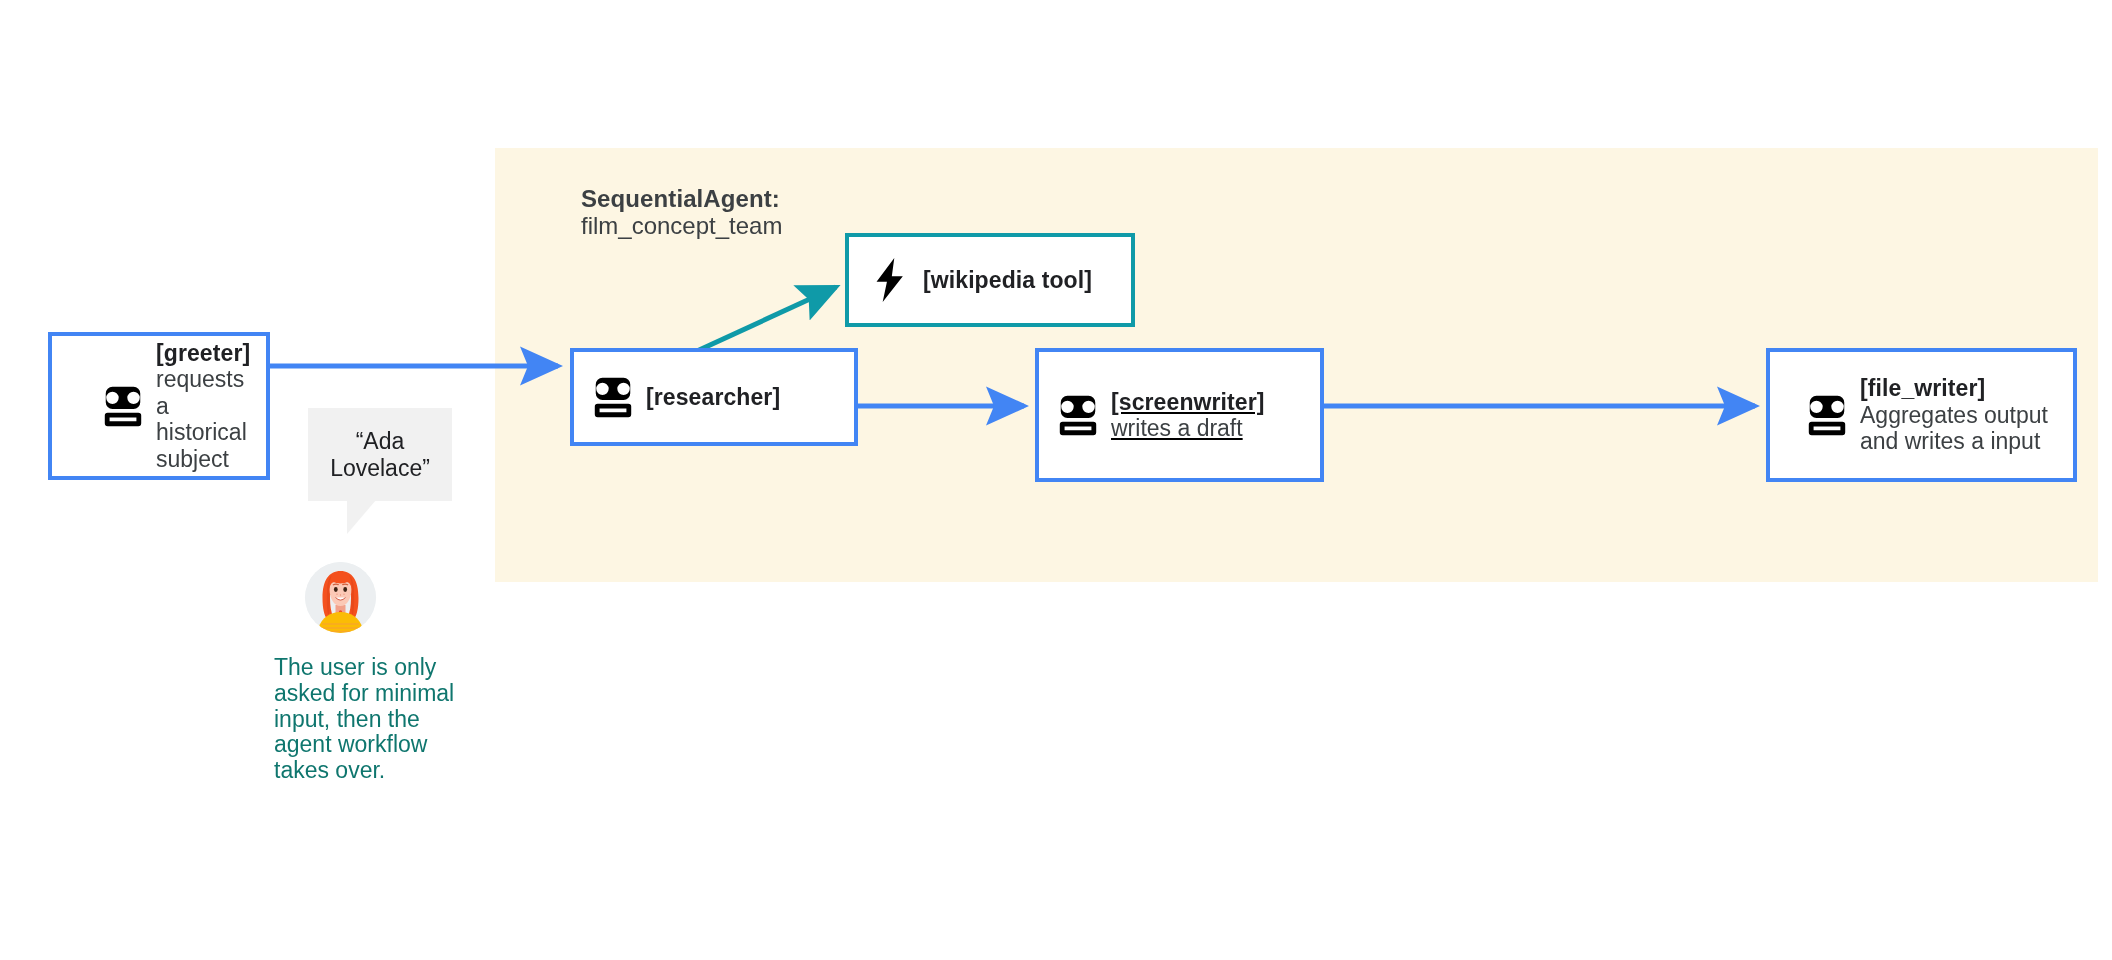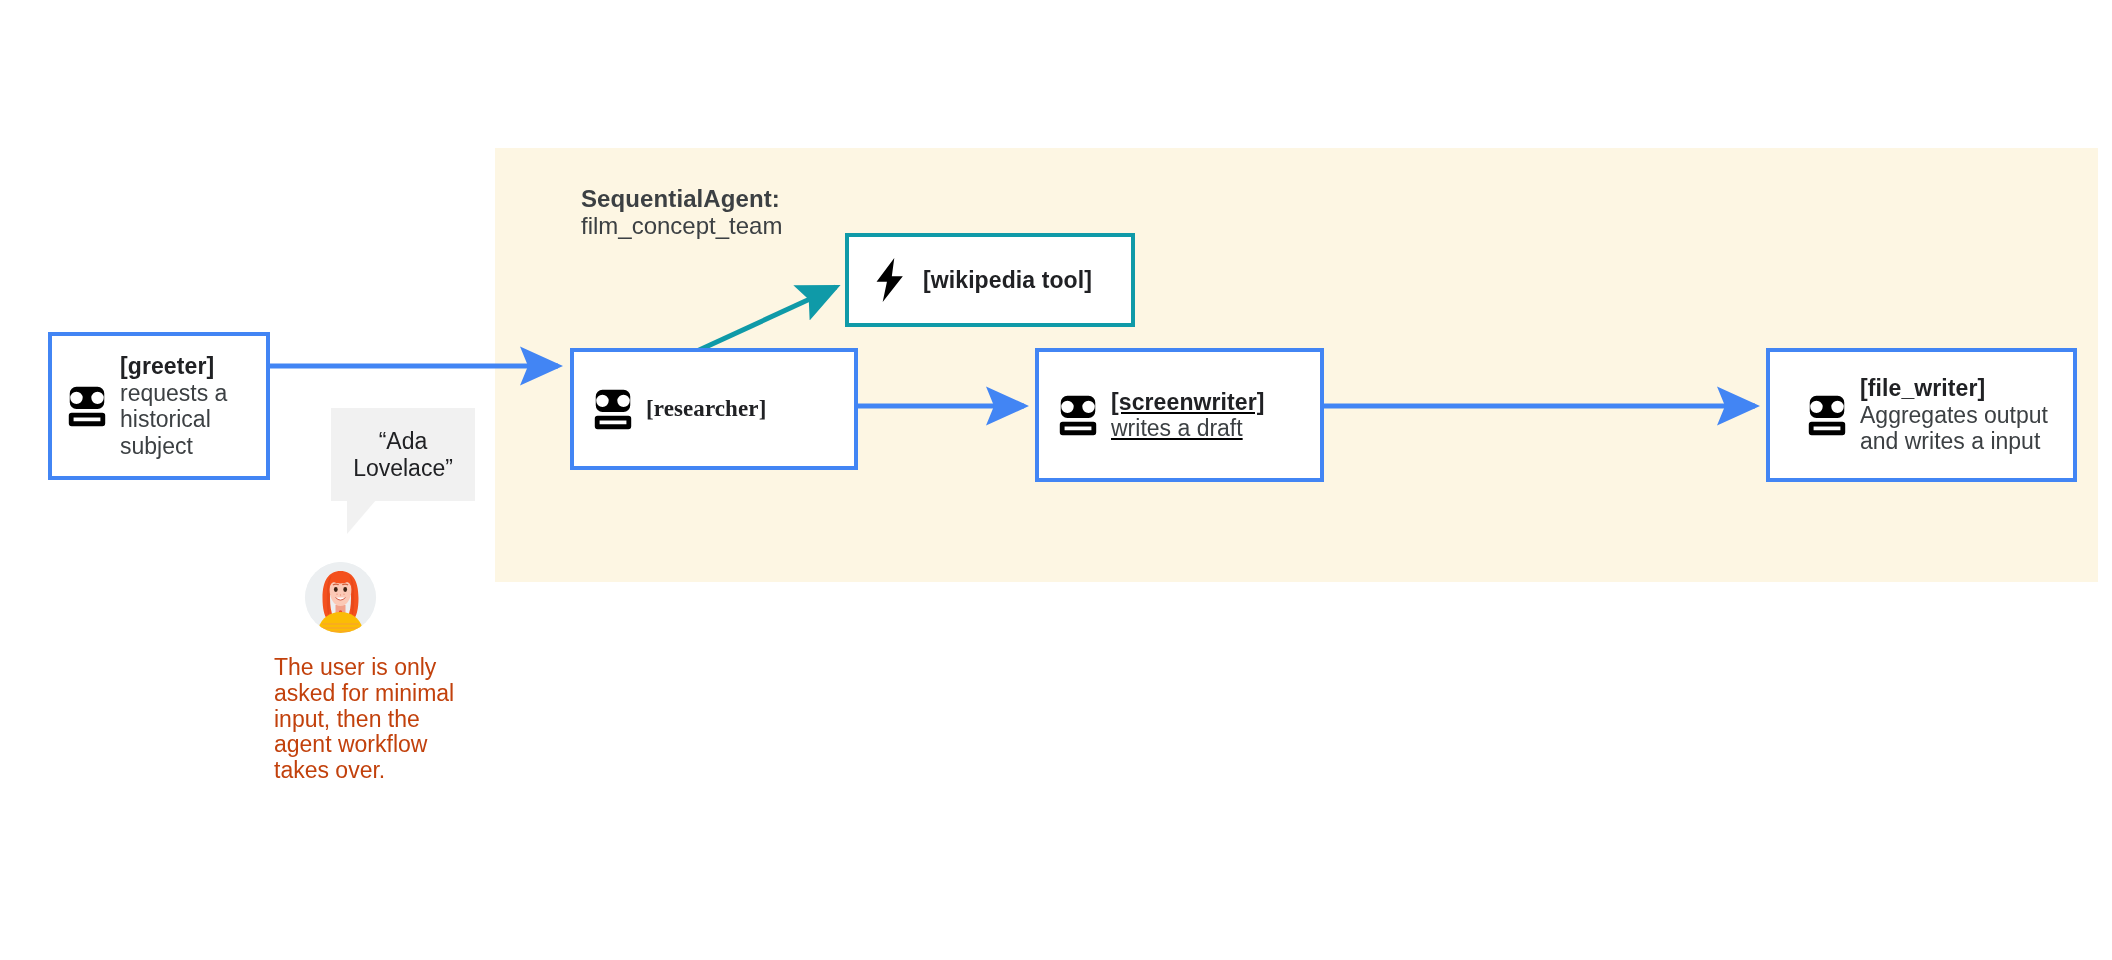--- a/index.html
+++ b/index.html
@@ -81,27 +81,27 @@
     letter-spacing: .1px;
   }
   .node-desc {
     display: block;
     font-weight: normal;
     color: #3c4043;
   }
 
   
   #node-greeter {
-    left: 48px;  top: 332px;  width: 222px; height: 148px;
+    left: 48px;  top: 332px;  width: 222px; height: 148px; padding-left: 36px;
   }
   #node-greeter .node-icon  { width: 62px; margin-left: 4px; }
   #node-greeter .node-text  { margin-left: 2px; }
 
   #node-researcher {
-    left: 570px; top: 348px; width: 288px; height: 122px; font-family: Liberation Serif, serif;
+    left: 570px; top: 348px; width: 288px; height: 98px;
   }
   #node-researcher .node-icon { width: 62px; margin-left: 8px; }
   #node-researcher .node-text { margin-left: 2px; }
 
   #node-wikitool {
     left: 845px; top: 233px; width: 290px; height: 94px;
   }
   #node-wikitool .node-icon { width: 54px; margin-left: 14px; }
   #node-wikitool .node-text { margin-left: 6px; }
 
@@ -122,21 +122,21 @@
     position: absolute;
     left: 0; top: 0;
     width: 2112px;
     height: 960px;
     pointer-events: none;
   }
 
   
   .bubble {
     position: absolute;
-    left: 331px;
+    left: 308px;
     top: 408px;
     width: 144px;
     height: 93px;
     background: #f1f1f1;
     box-sizing: border-box;
     display: flex;
     align-items: center;
     justify-content: center;
   }
   .bubble-text {
@@ -170,21 +170,21 @@
   }
 
   
   .caption {
     position: absolute;
     left: 274px;
     top: 655px;
     width: 186px;
     font-size: 23px;
     line-height: 25.8px;
-    color: #c2410c;
+    color: #0f766e;
     font-weight: normal;
   }
 </style>
 </head>
 <body>
 
 <div id="canvas">
 
   <div class="group-panel"></div>
 

